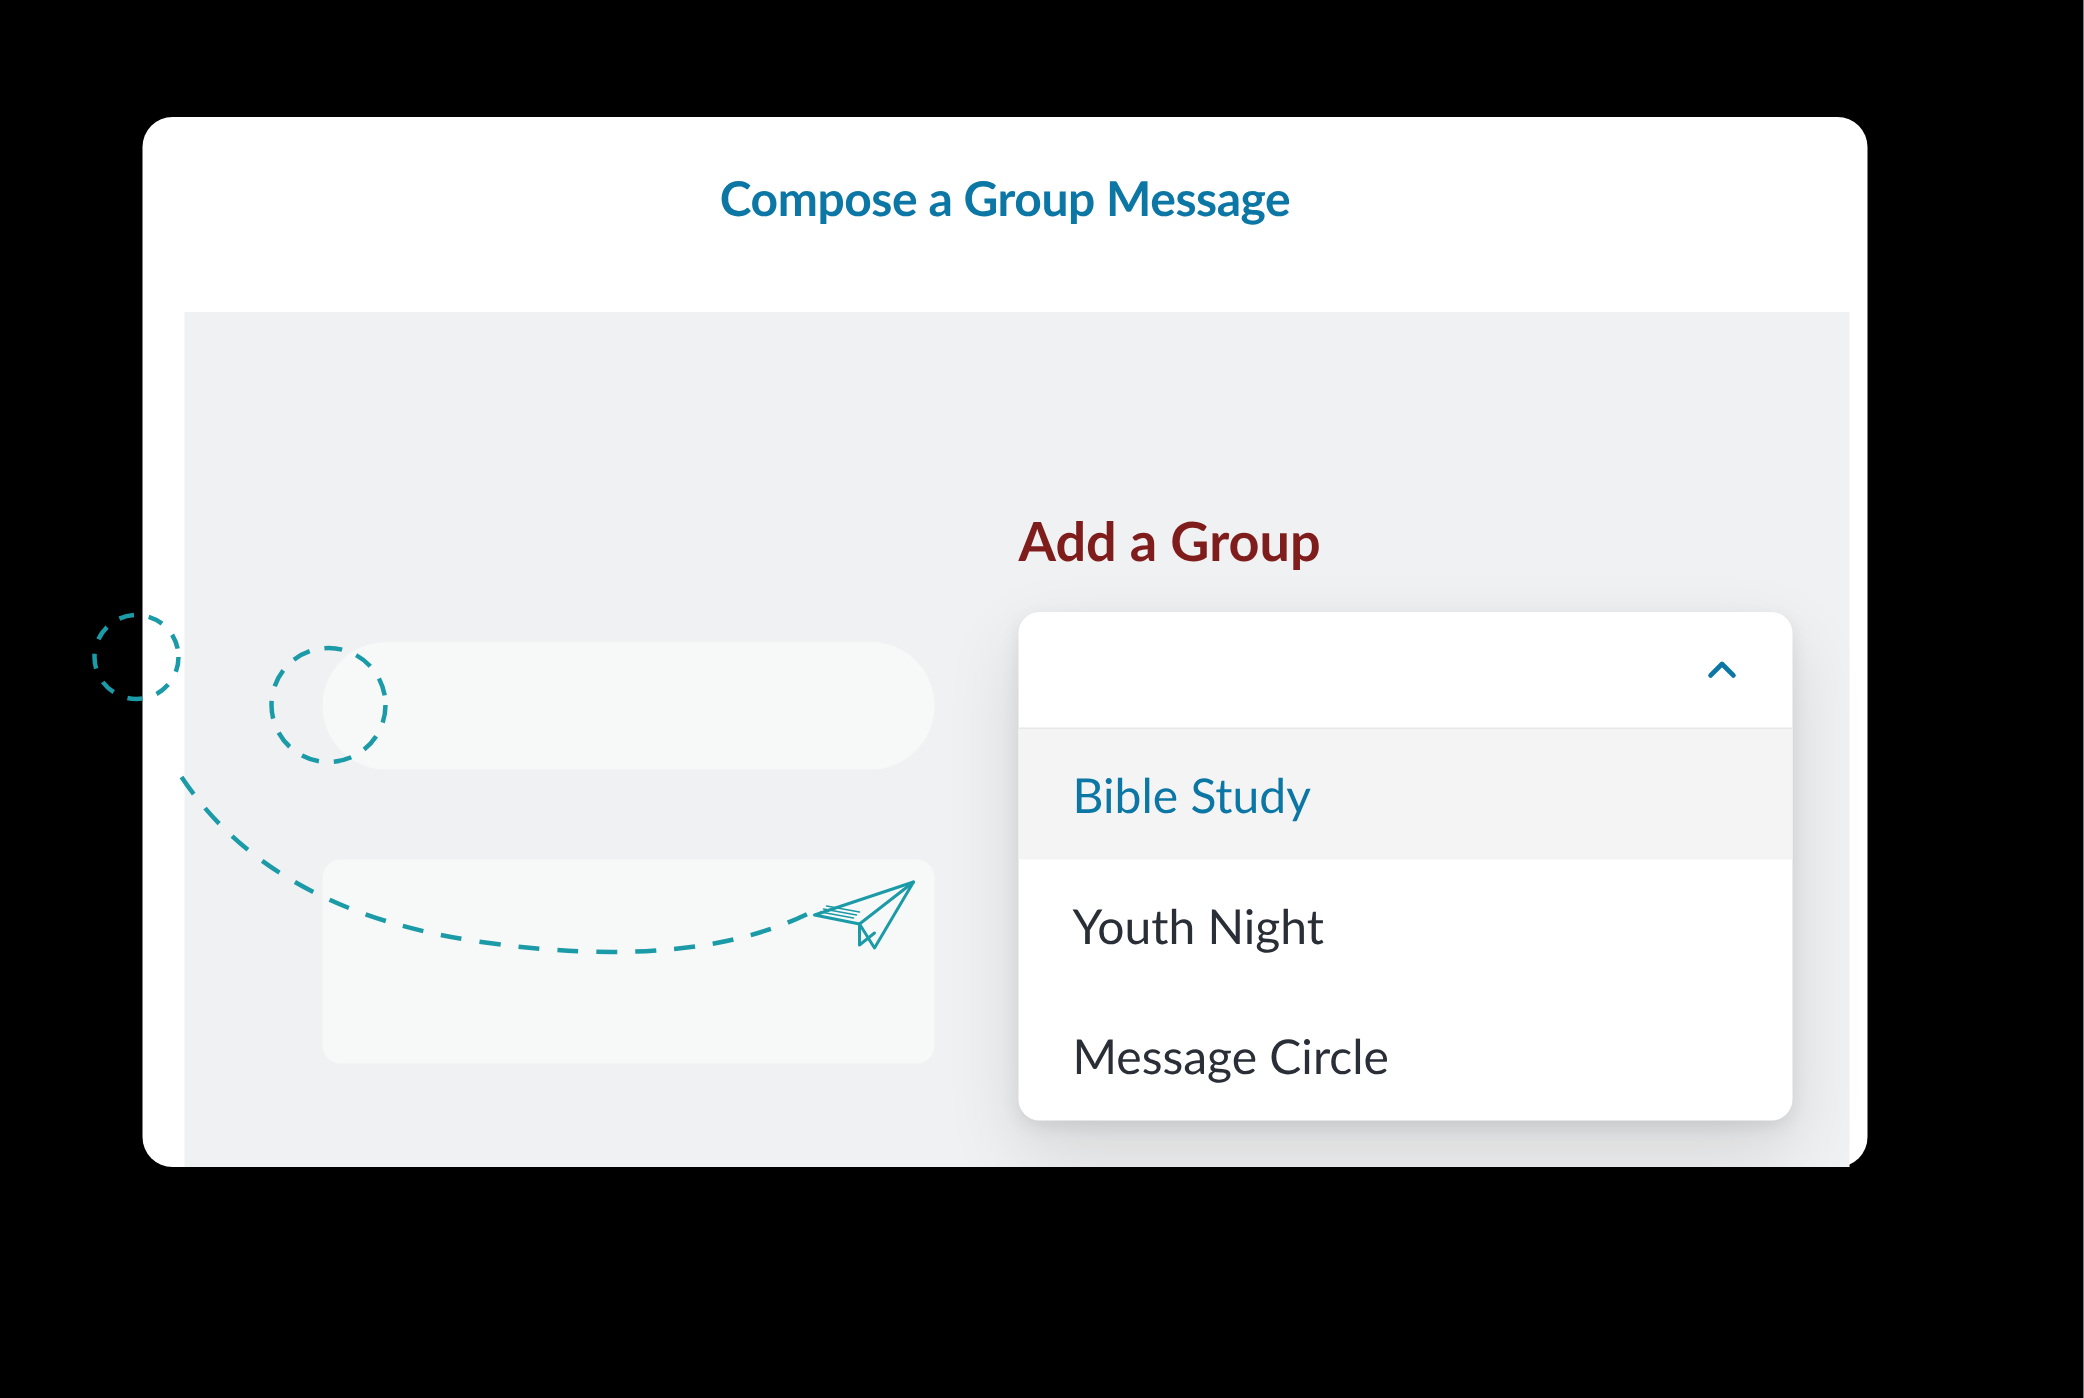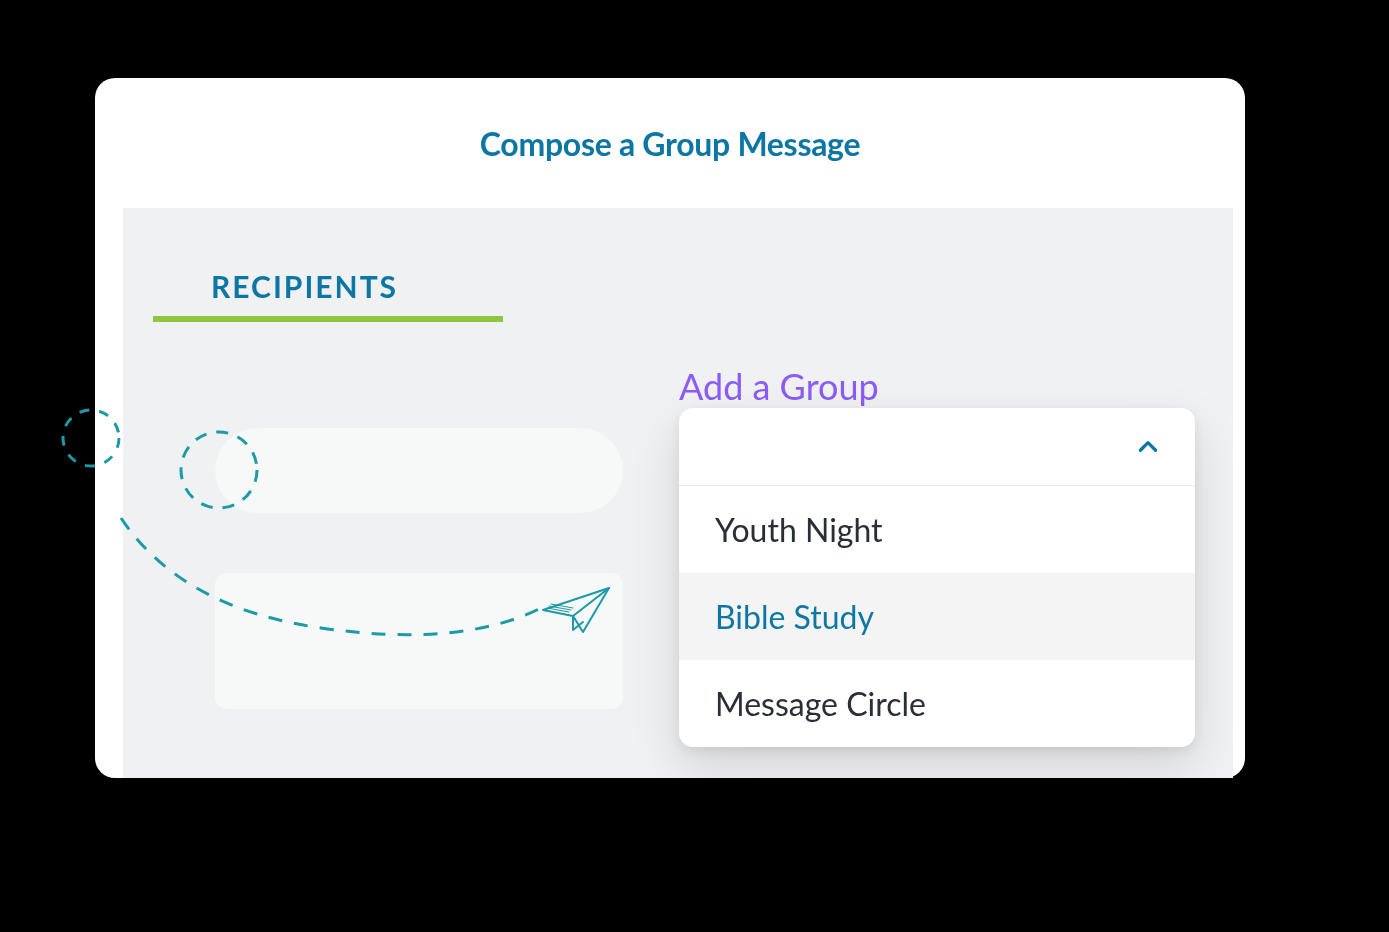--- a/index.html
+++ b/index.html
@@ -12,21 +12,21 @@
   }
   .card {
     position: absolute;
     top: 78px;
     left: 95px;
     width: 1150px;
     height: 700px;
     background: #fff;
     border-radius: 20px;
     box-shadow: 0 40px 80px rgba(0,0,0,0.5);
-    padding-top: 46px;
+    padding-top: 34px;
   }
   .card-title {
     text-align: center;
     color: #0c77a5;
     font-size: 32px;
     font-weight: 700;
     letter-spacing: -0.3px;
   }
   .inner-panel {
     position: absolute;
@@ -53,23 +53,22 @@
     color: #0c77a5;
     font-size: 30px;
     font-weight: 700;
     letter-spacing: 2px;
   }
   .section-label {
     position: absolute;
     top: 130px;
     left: 556px;
     font-size: 36px;
-    color: #8b5cf6;
-    font-weight: 400;
-    margin-top: 26px;
+    color: #7f1d1d;
+    font-weight: 700;
   }
   .pill-1 {
     position: absolute;
     top: 220px;
     left: 92px;
     width: 408px;
     height: 85px;
     background: #f7f8f8;
     border-radius: 45px;
   }
@@ -131,23 +130,20 @@
   }
 </style>
 </head>
 <body>
 
 <div class="card">
   <h1 class="card-title">Compose a Group Message</h1>
 
   <div class="inner-panel">
 
-    <div class="tab">
-      <span class="tab-label">RECIPIENTS</span>
-    </div>
 
     <div class="section-label">Add a Group</div>
 
     <div class="pill-1"></div>
     <div class="pill-2"></div>
 
     <svg class="deco-path" width="560" height="260">
       <circle cx="30" cy="30" r="28" fill="none" stroke="#1b9aa7" stroke-width="3" stroke-dasharray="10 10"></circle>
       <circle cx="158" cy="62" r="38" fill="none" stroke="#1b9aa7" stroke-width="3" stroke-dasharray="12 10"></circle>
       <path d="M 60 110 Q 120 200, 260 220 T 480 200" fill="none" stroke="#1b9aa7" stroke-width="3" stroke-dasharray="14 12"></path>
@@ -163,25 +159,25 @@
     </svg>
 
     <div class="dropdown">
       <div class="dropdown-header">
         <span class="chevron">
           <svg width="26" height="26" viewBox="0 0 24 24">
             <path d="M 5 15 L 12 8 L 19 15" fill="none" stroke="#0c77a5" stroke-width="3" stroke-linecap="round" stroke-linejoin="round"></path>
           </svg>
         </span>
       </div>
+      <div class="dropdown-item selected">
+        <span>Bible Study</span>
+      </div>
       <div class="dropdown-item">
         <span>Youth Night</span>
-      </div>
-      <div class="dropdown-item selected">
-        <span>Bible Study</span>
       </div>
       <div class="dropdown-item">
         <span>Message Circle</span>
       </div>
     </div>
 
   </div>
 </div>
 
 </body></html>

